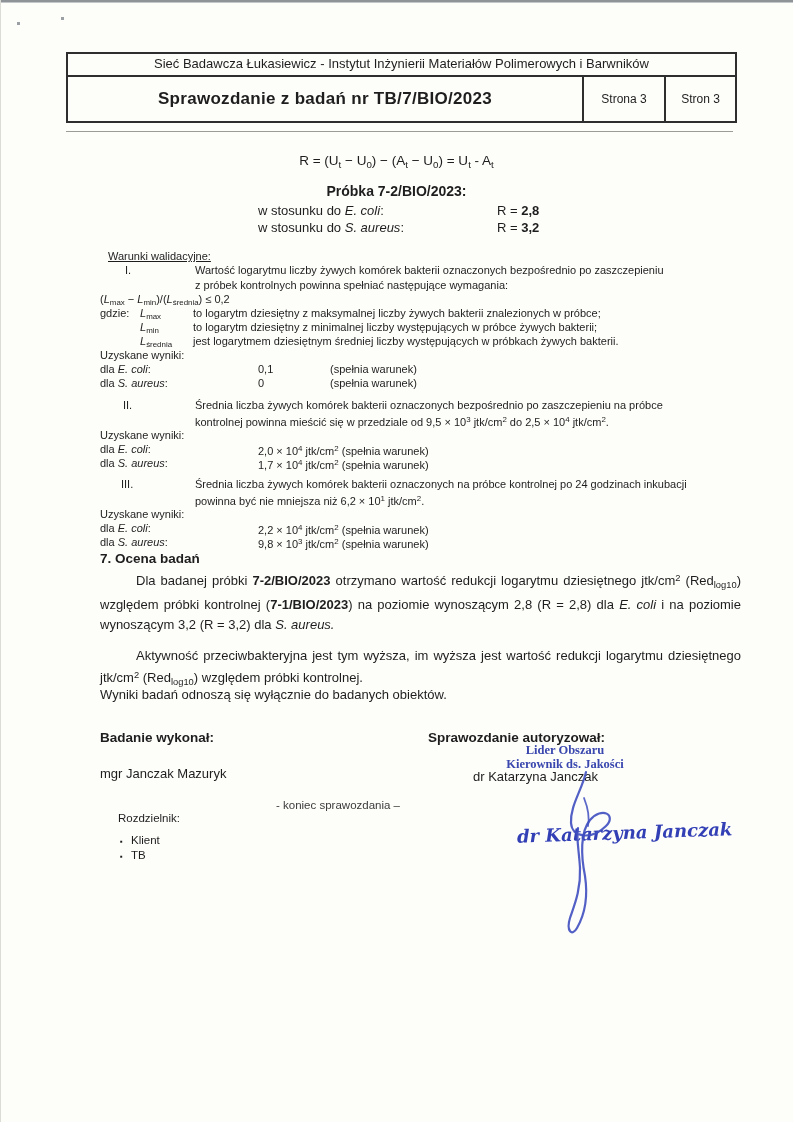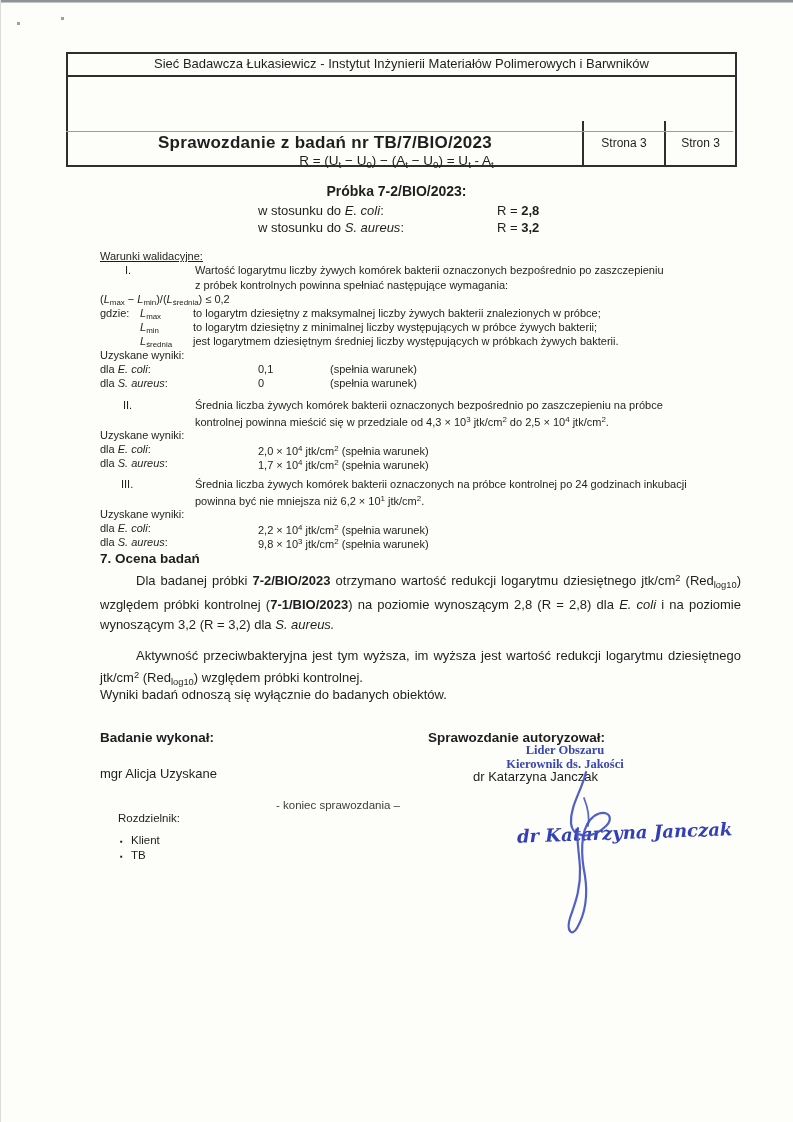--- a/index.html
+++ b/index.html
@@ -27,21 +27,21 @@
   .hdr{
     position:absolute;left:66px;top:52px;width:667px;
     border:2px solid #2e2e2e;background:transparent;
   }
   .hdr-row1{
     border-bottom:2px solid #2e2e2e;
     text-align:center;padding:2px 0 3px 0;
   }
   .hdr-org{font-size:13px;line-height:16px;}
   .hdr-lab{font-size:13.5px;line-height:16px;font-weight:700;}
-  .hdr-row2{display:flex;align-items:stretch;height:44px;margin-top:44px;}
+  .hdr-row2{display:flex;align-items:stretch;height:44px;}
   .hdr-title{
     flex:0 0 514px;border-right:2px solid #2e2e2e;
     display:flex;align-items:center;justify-content:center;
     font-size:17px;font-weight:700;letter-spacing:.3px;
   }
   .hdr-page{
     flex:0 0 80px;border-right:2px solid #2e2e2e;
     display:flex;align-items:center;justify-content:center;font-size:12px;
   }
   .hdr-pages{
@@ -98,21 +98,21 @@
 <div class="ln s13" style="top:202px;">
   <span class="at" style="left:258px;"><span>w stosunku do </span><span class="seg-i">E. coli</span><span>:</span></span>
   <span class="at" style="left:497px;"><span>R = </span><span class="seg-b">2,8</span></span>
 </div>
 <div class="ln s13" style="top:219px;">
   <span class="at" style="left:258px;"><span>w stosunku do </span><span class="seg-i">S. aureus</span><span>:</span></span>
   <span class="at" style="left:497px;"><span>R = </span><span class="seg-b">3,2</span></span>
 </div>
 
 <div class="ln s11" style="top:249px;">
-  <span class="at u" style="left:100px;">Warunki walidacyjne:</span>
+  <span class="at u" style="left:108px;">Warunki walidacyjne:</span>
 </div>
 
 <div class="ln s11" style="top:263px;">
   <span class="at" style="left:125px;">I.</span>
   <span class="at" style="left:195px;">Wartość logarytmu liczby żywych komórek bakterii oznaczonych bezpośrednio po zaszczepieniu</span>
 </div>
 <div class="ln s11" style="top:278px;">
   <span class="at" style="left:195px;">z próbek kontrolnych powinna spełniać następujące wymagania:</span>
 </div>
 <div class="ln s11" style="top:292px;">
@@ -143,21 +143,21 @@
   <span class="at" style="left:100px;"><span>dla </span><span class="seg-i">S. aureus</span><span>:</span></span>
   <span class="at" style="left:258px;">0</span>
   <span class="at" style="left:330px;">(spełnia warunek)</span>
 </div>
 
 <div class="ln s11" style="top:398px;">
   <span class="at" style="left:123px;">II.</span>
   <span class="at" style="left:195px;">Średnia liczba żywych komórek bakterii oznaczonych bezpośrednio po zaszczepieniu na próbce</span>
 </div>
 <div class="ln s11" style="top:413px;">
-  <span class="at" style="left:195px;"><span>kontrolnej powinna mieścić się w przedziale od 4,3 × 10</span><span class="seg-sup">3</span><span> jtk/cm</span><span class="seg-sup">2</span><span> do 2,5 × 10</span><span class="seg-sup">4</span><span> jtk/cm</span><span class="seg-sup">2</span><span>.</span></span>
+  <span class="at" style="left:195px;"><span>kontrolnej powinna mieścić się w przedziale od 9,5 × 10</span><span class="seg-sup">3</span><span> jtk/cm</span><span class="seg-sup">2</span><span> do 2,5 × 10</span><span class="seg-sup">4</span><span> jtk/cm</span><span class="seg-sup">2</span><span>.</span></span>
 </div>
 <div class="ln s11" style="top:428px;">
   <span class="at" style="left:100px;">Uzyskane wyniki:</span>
 </div>
 <div class="ln s11" style="top:442px;">
   <span class="at" style="left:100px;"><span>dla </span><span class="seg-i">E. coli</span><span>:</span></span>
   <span class="at" style="left:258px;"><span>2,0 × 10</span><span class="seg-sup">4</span><span> jtk/cm</span><span class="seg-sup">2</span><span> (spełnia warunek)</span></span>
 </div>
 <div class="ln s11" style="top:456px;">
   <span class="at" style="left:100px;"><span>dla </span><span class="seg-i">S. aureus</span><span>:</span></span>
@@ -190,21 +190,21 @@
 <div class="para" style="top:646px;"><span>Aktywność przeciwbakteryjna jest tym wyższa, im wyższa jest wartość redukcji logarytmu dziesiętnego jtk/cm</span><span class="seg-sup">2</span><span> (Red</span><span class="seg-sub">log10</span><span>) względem próbki kontrolnej.</span></div>
 <div class="ln s13" style="top:686px;">
   <span class="at" style="left:100px;">Wyniki badań odnoszą się wyłącznie do badanych obiektów.</span>
 </div>
 
 <div class="ln" style="top:730px;font-size:13.5px;font-weight:700;">
   <span class="at" style="left:100px;">Badanie wykonał:</span>
   <span class="at" style="left:428px;">Sprawozdanie autoryzował:</span>
 </div>
 <div class="ln s13" style="top:765px;">
-  <span class="at" style="left:100px;">mgr Alicja Uzyskane</span>
+  <span class="at" style="left:100px;">mgr Janczak Mazuryk</span>
   <span class="at" style="left:473px;top:3px;">dr Katarzyna Janczak</span>
 </div>
 
 <div class="abs stamp" style="left:480px;top:744px;width:170px;text-align:center;font-size:12.5px;line-height:13.5px;">
   <div>Lider Obszaru</div>
   <div>Kierownik ds. Jakości</div>
 </div>
 <div class="abs sig-script" style="left:517px;top:822px;">dr Katarzyna Janczak</div>
 <svg class="abs" style="left:540px;top:768px;" width="110" height="175" viewBox="0 0 110 175">
   <path d="M46 4 C 42 22, 30 38, 31 55 C 32 70, 52 72, 66 58 C 77 47, 62 38, 50 52 C 40 64, 41 88, 45 108 C 48 128, 45 146, 37 160 C 32 169, 26 163, 30 150 C 34 138, 41 122, 40 100 C 39 82, 36 70, 38 60" fill="none" stroke="#3f4fc0" stroke-width="2.2" stroke-linecap="round" opacity="0.9"></path>

